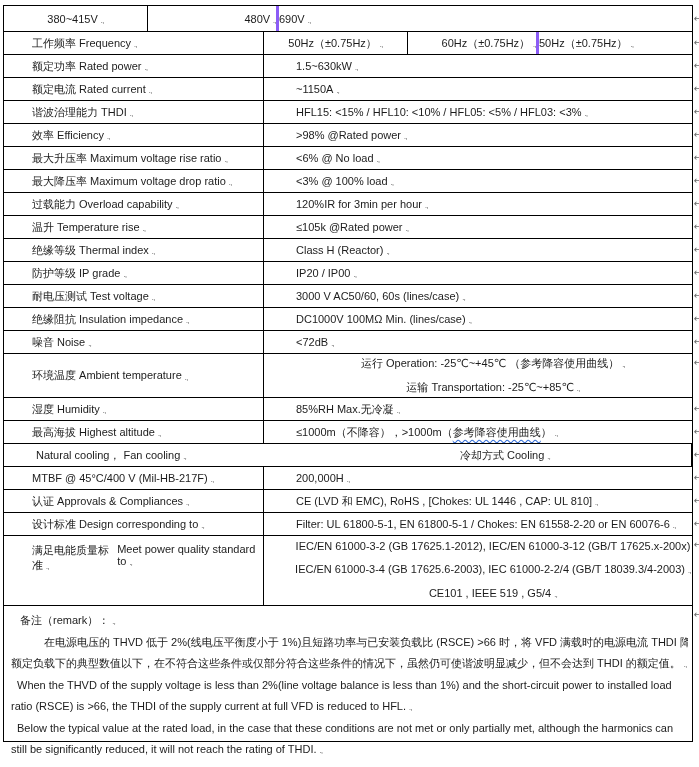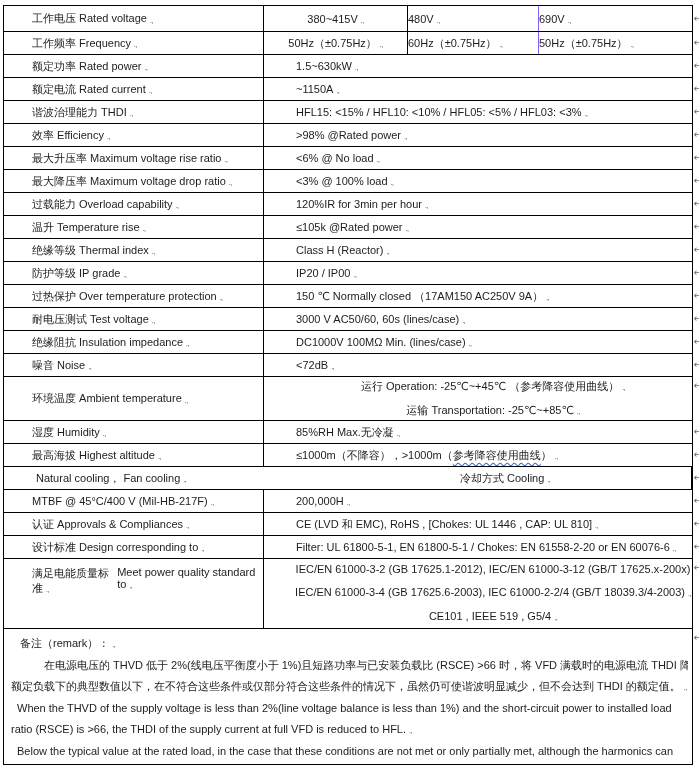--- a/index.html
+++ b/index.html
@@ -12,21 +12,21 @@
     position:absolute;left:3px;top:5px;width:690px;
     box-sizing:border-box;border:1px solid #000;background:#fff;
   }
   .tr{position:relative;display:flex;box-sizing:border-box;border-bottom:1px solid #000;}
   .tr.last{border-bottom:none;}
   .h26{height:26px}.h23{height:23px}.h44{height:44px}.h70{height:70px}.h135{height:135px}
   .td{box-sizing:border-box;display:flex;align-items:center;overflow:hidden;}
   .lab{width:260px;border-right:1px solid #000;padding-left:28px;padding-right:4px;}
   .val{flex:1;padding-left:32px;padding-right:2px;white-space:nowrap;}
   .c2{width:144px;border-right:1px solid #000;justify-content:center;text-align:right;}
-  .c3{width:131px;border-right:1px solid #8b5cf6;justify-content:flex-start;}
+  .c3{width:131px;border-right:3px solid #8b5cf6;justify-content:flex-end;}
   .c4{flex:1;justify-content:flex-start;}
   .col{flex-direction:column;align-items:center;justify-content:center;}
   .col .ln{line-height:22px;white-space:nowrap;}
   .col3 .ln{line-height:23px;white-space:nowrap;}
   .lab2{flex-direction:row;align-items:flex-start;justify-content:space-between;
         padding-top:7px;padding-bottom:7px;}
   
   .em::after{content:".,";font-size:7px;color:#444;margin-left:3px;letter-spacing:-0.5px;}
   
   .rm{position:absolute;right:-10px;top:50%;transform:translateY(-55%);line-height:1;}
@@ -40,24 +40,20 @@
   .r-title{padding-left:9px;}
   .r-zh1{padding-left:33px;}
   .r-en{padding-left:6px;}
 </style>
 </head>
 <body>
 
 <div class="tbl">
 
   <div class="tr h26">
-    <div class="td lab">
-        <span>工作电压  Rated voltage</span>
-        <span class="em"></span>
-      </div>
     <div class="td c2">
         <span>380~415V</span>
         <span class="em"></span>
       </div>
     <div class="td c3">
         <span>480V</span>
         <span class="em"></span>
       </div>
     <div class="td c4">
         <span>690V</span>
@@ -199,31 +195,20 @@
         <span>防护等级  IP grade</span>
         <span class="em"></span>
       </div>
     <div class="td val">
         <span>IP20 / IP00</span>
         <span class="em"></span>
       </div>
     <span class="rm"></span>
   </div>
 
-  <div class="tr h23">
-    <div class="td lab">
-        <span>过热保护  Over temperature protection</span>
-        <span class="em"></span>
-      </div>
-    <div class="td val">
-        <span>150 ℃ Normally closed  （17AM150   AC250V 9A）</span>
-        <span class="em"></span>
-      </div>
-    <span class="rm"></span>
-  </div>
 
   <div class="tr h23">
     <div class="td lab">
         <span>耐电压测试  Test voltage</span>
         <span class="em"></span>
       </div>
     <div class="td val">
         <span>3000 V AC50/60, 60s (lines/case)</span>
         <span class="em"></span>
       </div>

